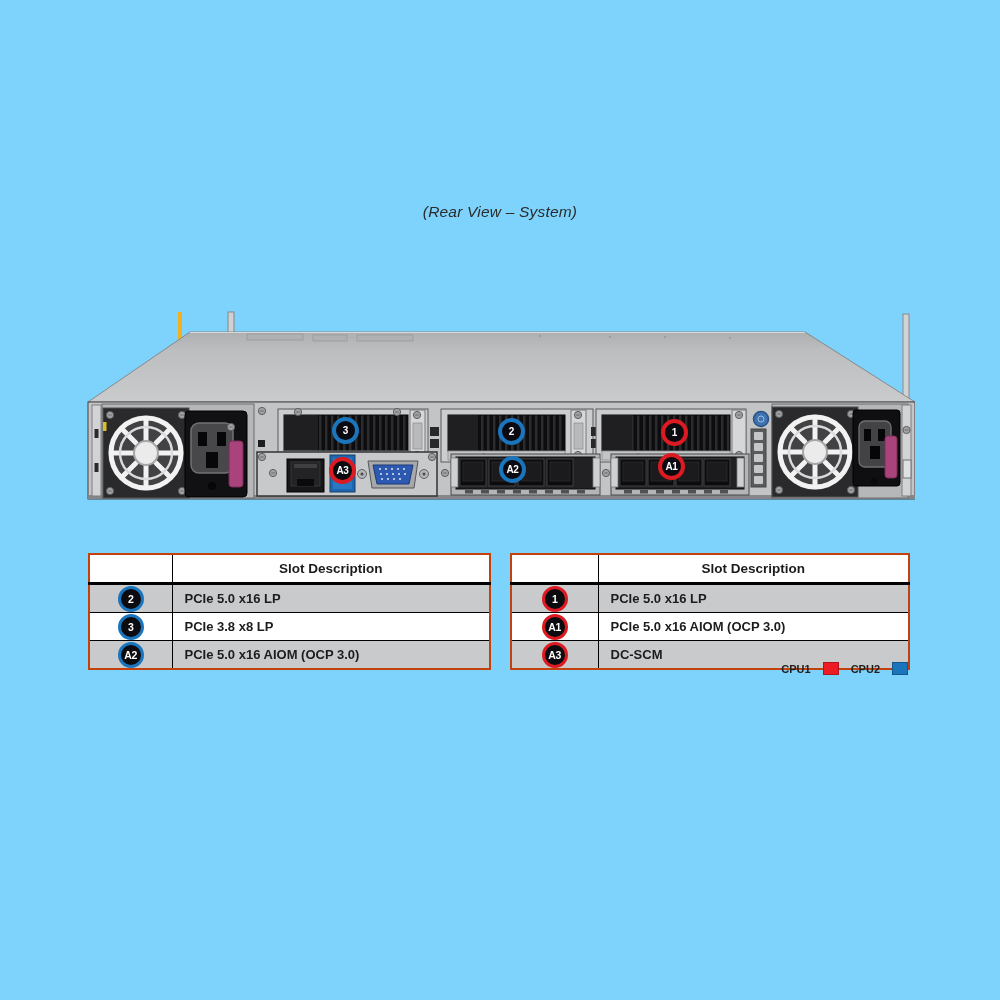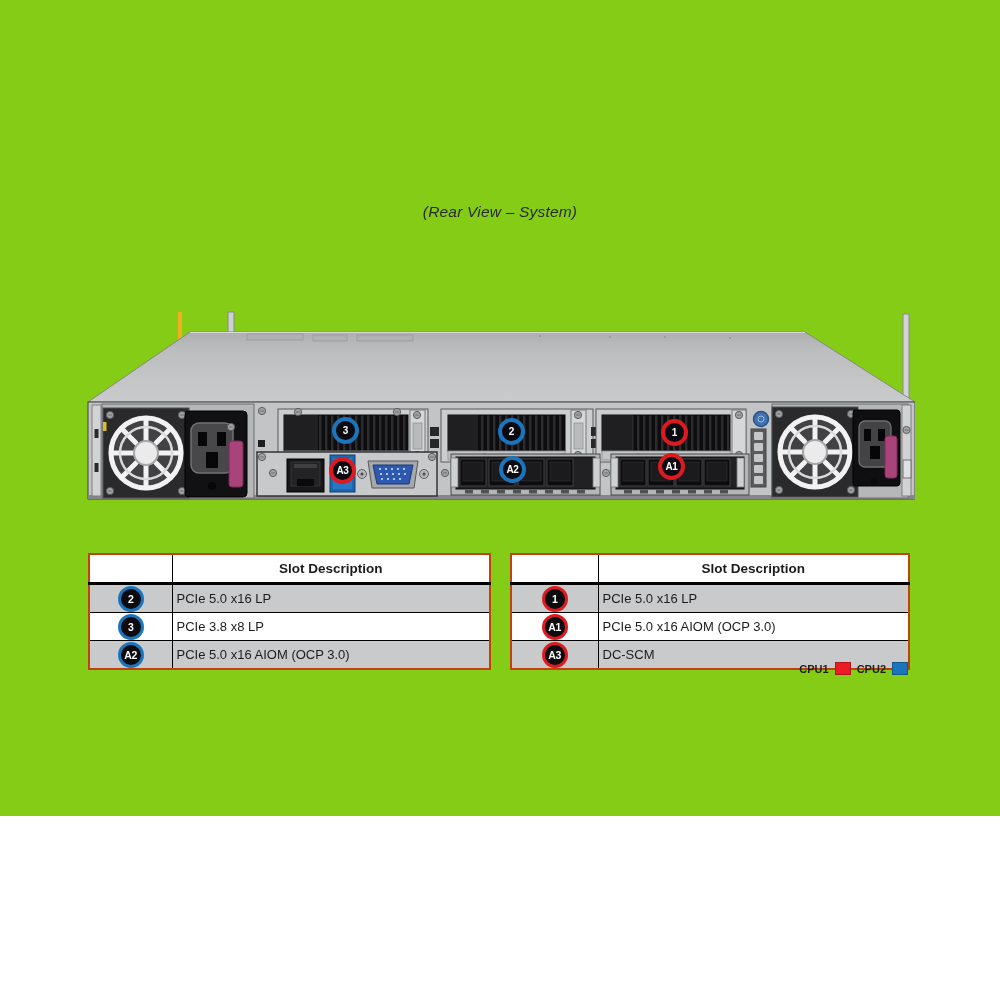--- a/index.html
+++ b/index.html
@@ -1,43 +1,43 @@
 <!DOCTYPE html>
 <html style="--cpu1: #DB1B21; --cpu2: #1B75BC; --callout-line: #F2B01E;"><head>
 <meta charset="utf-8">
 <style>
   html,body{margin:0;padding:0;background:#fff;}
-  .canvas{position:relative;width:1000px;height:816px;background:#84cc16;overflow:hidden;
+  .canvas{position:relative;width:1000px;height:1000px;background:#7dd3fc;overflow:hidden;
           font-family:"Liberation Sans",sans-serif;}
   .page-title{position:absolute;left:0;top:203px;width:1000px;text-align:center;
               font-size:15.5px;font-style:italic;color:#2b2b2b;letter-spacing:.2px;}
   .callout-text{position:absolute;left:30px;top:271px;width:300px;text-align:center;
                 font-size:14px;line-height:20px;color:#161616;}
   .callout-line{position:absolute;left:178px;top:312px;width:4px;height:107px;
                 background:var(--callout-line,#F2B01E);}
   .server-art{position:absolute;left:85px;top:303px;}
   
   .srv-badge{position:absolute;width:19px;height:19px;border-radius:50%;background:#0a0a10;
              border:4px solid var(--cpu2,#1B75BC);color:#fff;text-align:center;
              font:bold 10px/19px "Liberation Sans",sans-serif;letter-spacing:-0.3px;}
   .srv-badge.cpu1{border-color:var(--cpu1,#DB1B21);}
   
   .slot-table{position:absolute;border-collapse:collapse;table-layout:fixed;
               background:#fff;font-size:13px;color:#1c1c1c;border:2px solid #c2410c;}
   .slot-table th,.slot-table td{border:1px solid #000;padding:0;height:27px;vertical-align:middle;}
   .slot-table thead th{font-size:13.5px;font-weight:bold;text-align:center;border-bottom:3px solid #000;background:#fff;}
   .slot-table tr.shaded td{background:#c9cacb;}
   .slot-table td.slot-cell{text-align:center;}
-  .slot-table td.desc{padding-left:4px;}
+  .slot-table td.desc{padding-left:12px;font-weight:bold;}
   .tbadge{display:inline-block;width:20px;height:20px;border-radius:50%;background:#0b0b10;
           border:3.5px solid var(--cpu2,#1B75BC);color:#fff;text-align:center;vertical-align:middle;
           font:bold 10.5px/20px "Liberation Sans",sans-serif;letter-spacing:-0.3px;}
   .tbadge.cpu1{border-color:var(--cpu1,#DB1B21);}
   
-  .legend{position:absolute;right:92px;top:662px;display:flex;align-items:center;gap:6px;}
+  .legend{position:absolute;right:92px;top:662px;display:flex;align-items:center;gap:12px;}
   .legend-label{font-size:11px;font-weight:bold;color:#1f1f1f;}
   .legend-swatch{display:inline-block;width:16px;height:13px;border:1px solid rgba(0,0,0,.25);box-sizing:border-box;}
 </style>
 </head>
 <body>
 
 <div class="canvas">
 
   <div class="page-title">(Rear View – System)</div>
 

